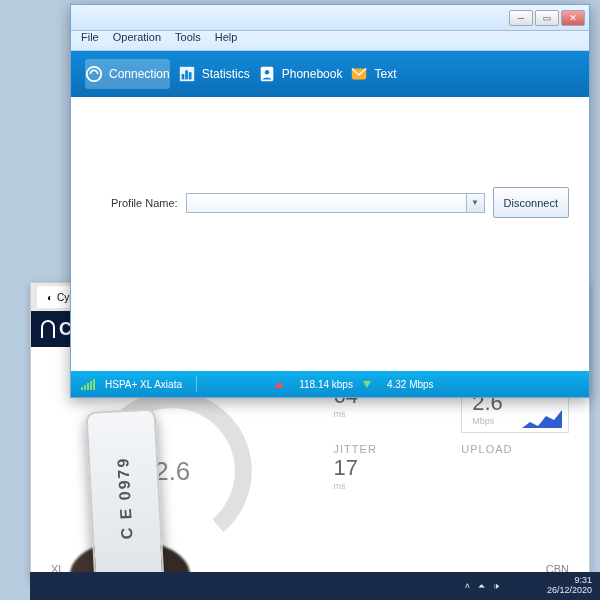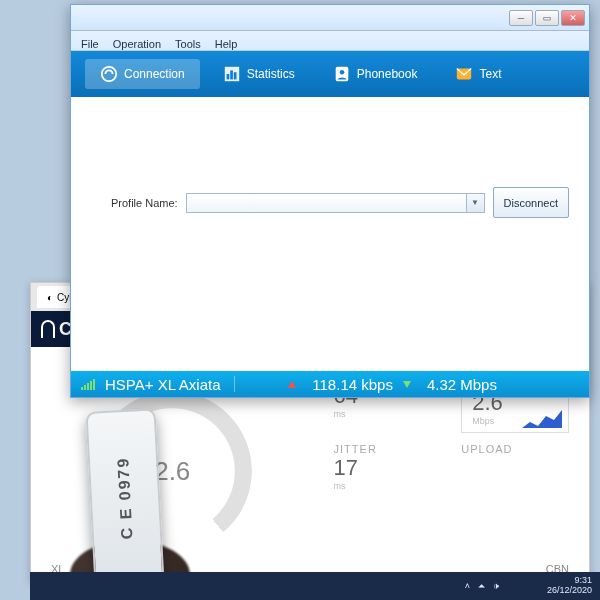--- a/index.html
+++ b/index.html
@@ -48,48 +48,48 @@
   }
   .titlebar {
     height: 26px;
     background: linear-gradient(#eaf4ff,#d0e6ff);
     display:flex; align-items:center; justify-content:space-between;
     padding: 0 4px; border-bottom:1px solid #abc;
   }
   .win-controls { display:flex; gap:2px; }
   .win-btn { width:24px; height:16px; background:linear-gradient(#fdfdfd,#e0e0e0); border:1px solid #9ab; font-size:9px; display:flex; align-items:center; justify-content:center; color:#456; border-radius:2px; cursor:pointer; }
   .win-btn.close { background: linear-gradient(#f8a0a0,#d06060); color:#fff; }
-  .menubar { height:20px; background:linear-gradient(#e8f2ff,#d8ecff); display:flex; align-items:flex-end; gap:14px; padding:0 10px; font-size:11px; color:#234; border-bottom:1px solid #bcd; }
+  .menubar { height:20px; background:linear-gradient(#e8f2ff,#d8ecff); display:flex; align-items:flex-start; gap:14px; padding:0 10px; font-size:11px; color:#234; border-bottom:1px solid #bcd; }
   .menubar span { cursor:pointer; }
   .tabbar {
     height:46px;
     background: linear-gradient(#1289d8,#0a6fb8);
     display:flex; align-items:center; padding:0 14px; gap:8px;
   }
   .tab {
     display:flex; align-items:center; gap:6px;
-    padding:6px 15px; font-size:12px; color:#fff; cursor:pointer;
+    padding:6px 0; font-size:12px; color:#fff; cursor:pointer;
     border-radius:3px;
   }
   .tab.active { background: rgba(255,255,255,0.25); }
   .tab .ticon { width:18px; height:18px; display:flex; align-items:center; justify-content:center; }
   .ticon svg { width:18px; height:18px; }
   .content { position:relative; height: calc(100% - 26px - 20px - 46px - 26px); background:#fff; }
   .form-row { position:absolute; top:90px; left:40px; right:20px; display:flex; align-items:center; gap:8px; font-size:11px; color:#333; }
   .form-row label { white-space:nowrap; }
   .combo { flex:1; height:20px; border:1px solid #a6b8cc; background:linear-gradient(#fff,#eef4fb); position:relative; }
   .combo .arrow { position:absolute; right:0; top:0; width:18px; height:100%; border-left:1px solid #a6b8cc; display:flex; align-items:center; justify-content:center; background:linear-gradient(#f6faff,#dbe8f6); font-size:8px; color:#567; }
   .btn {
     height:31px; padding:0 10px; font-size:11px;
     background:linear-gradient(#fefefe,#e4ecf6); border:1px solid #8fa9c8; border-radius:2px; cursor:pointer; color:#134;
   }
   .statusbar {
     position:absolute; bottom:0; left:0; right:0; height:26px;
     background: linear-gradient(#0fb0ee,#0a8fd0);
-    display:flex; align-items:center; color:#fff; font-size:15px;
+    display:flex; align-items:center; color:#fff; font-size:10px;
     padding:0 10px; gap:10px;
   }
   .statusbar .sig { display:flex; align-items:flex-end; gap:1px; height:12px; }
   .statusbar .sig i { width:2px; background:#7fe06f; }
   .statusbar .sep { width:1px; height:16px; background:rgba(255,255,255,0.4); margin:0 4px; }
   .statusbar .spd { display:flex; align-items:center; gap:16px; }
   .arr { width:0; height:0; border-left:4px solid transparent; border-right:4px solid transparent; }
   .arr.up { border-bottom:7px solid #ff4d4d; }
   .arr.down { border-top:7px solid #7fe06f; }
 

